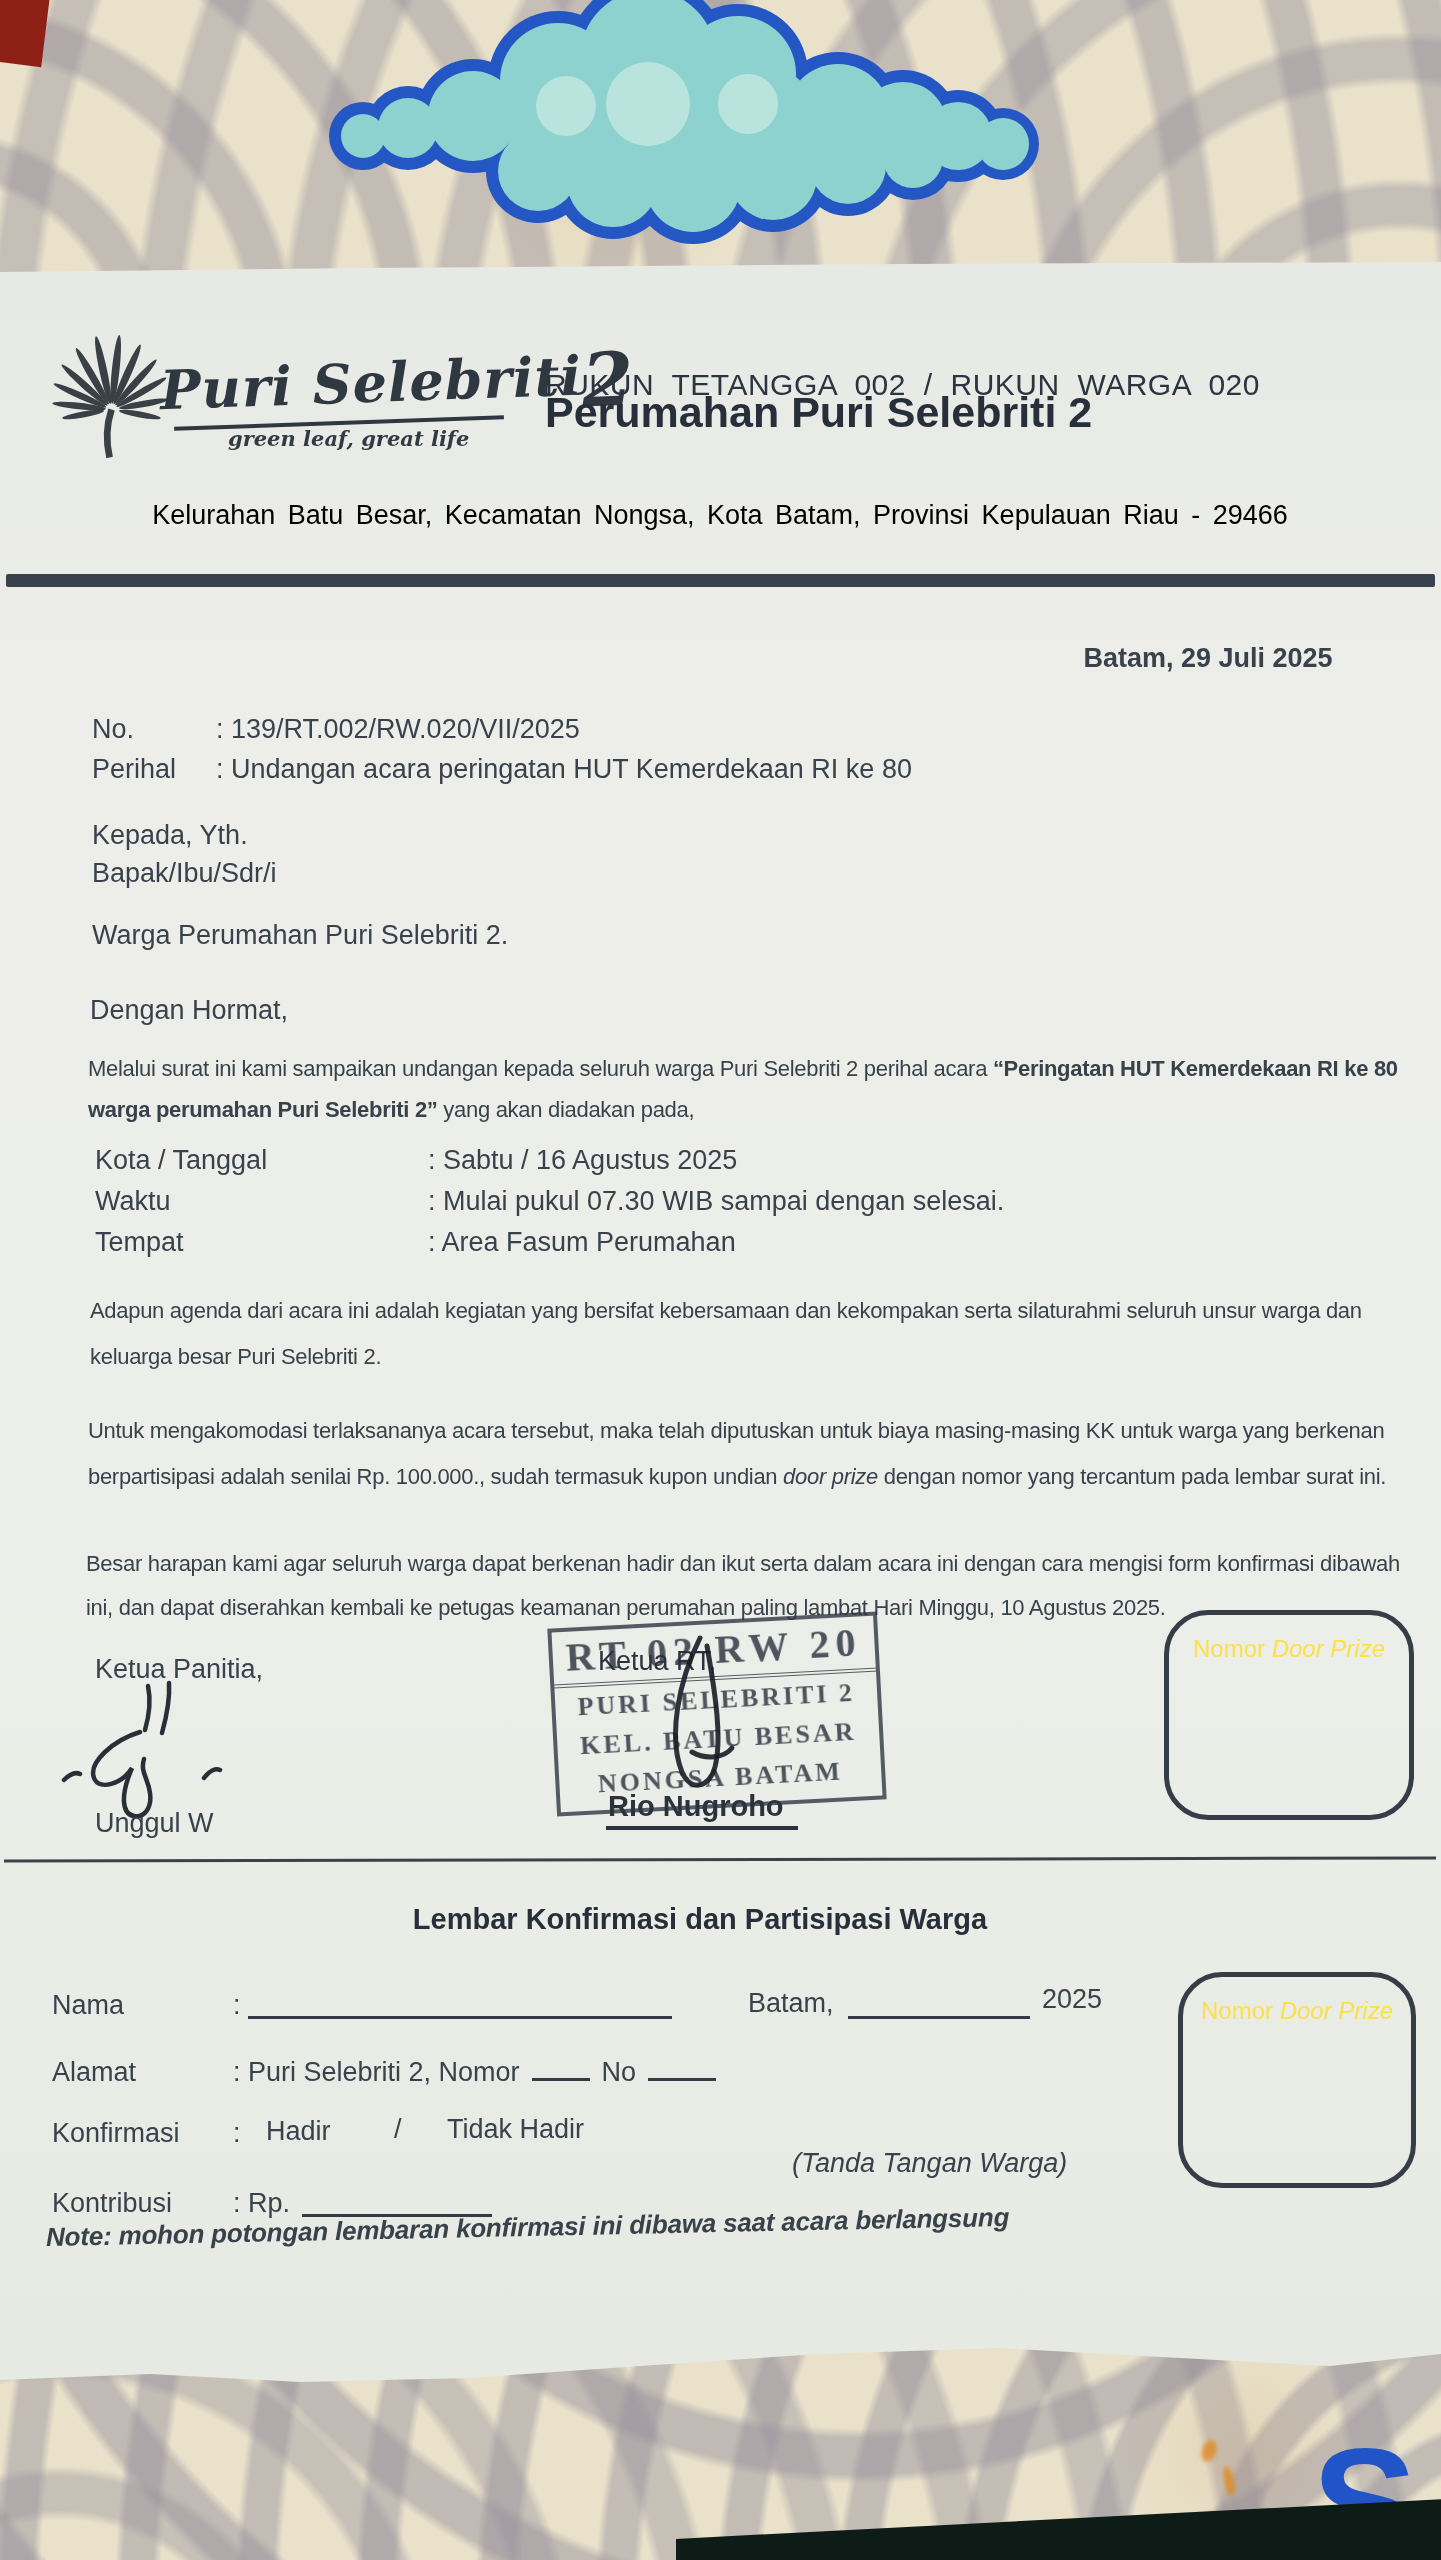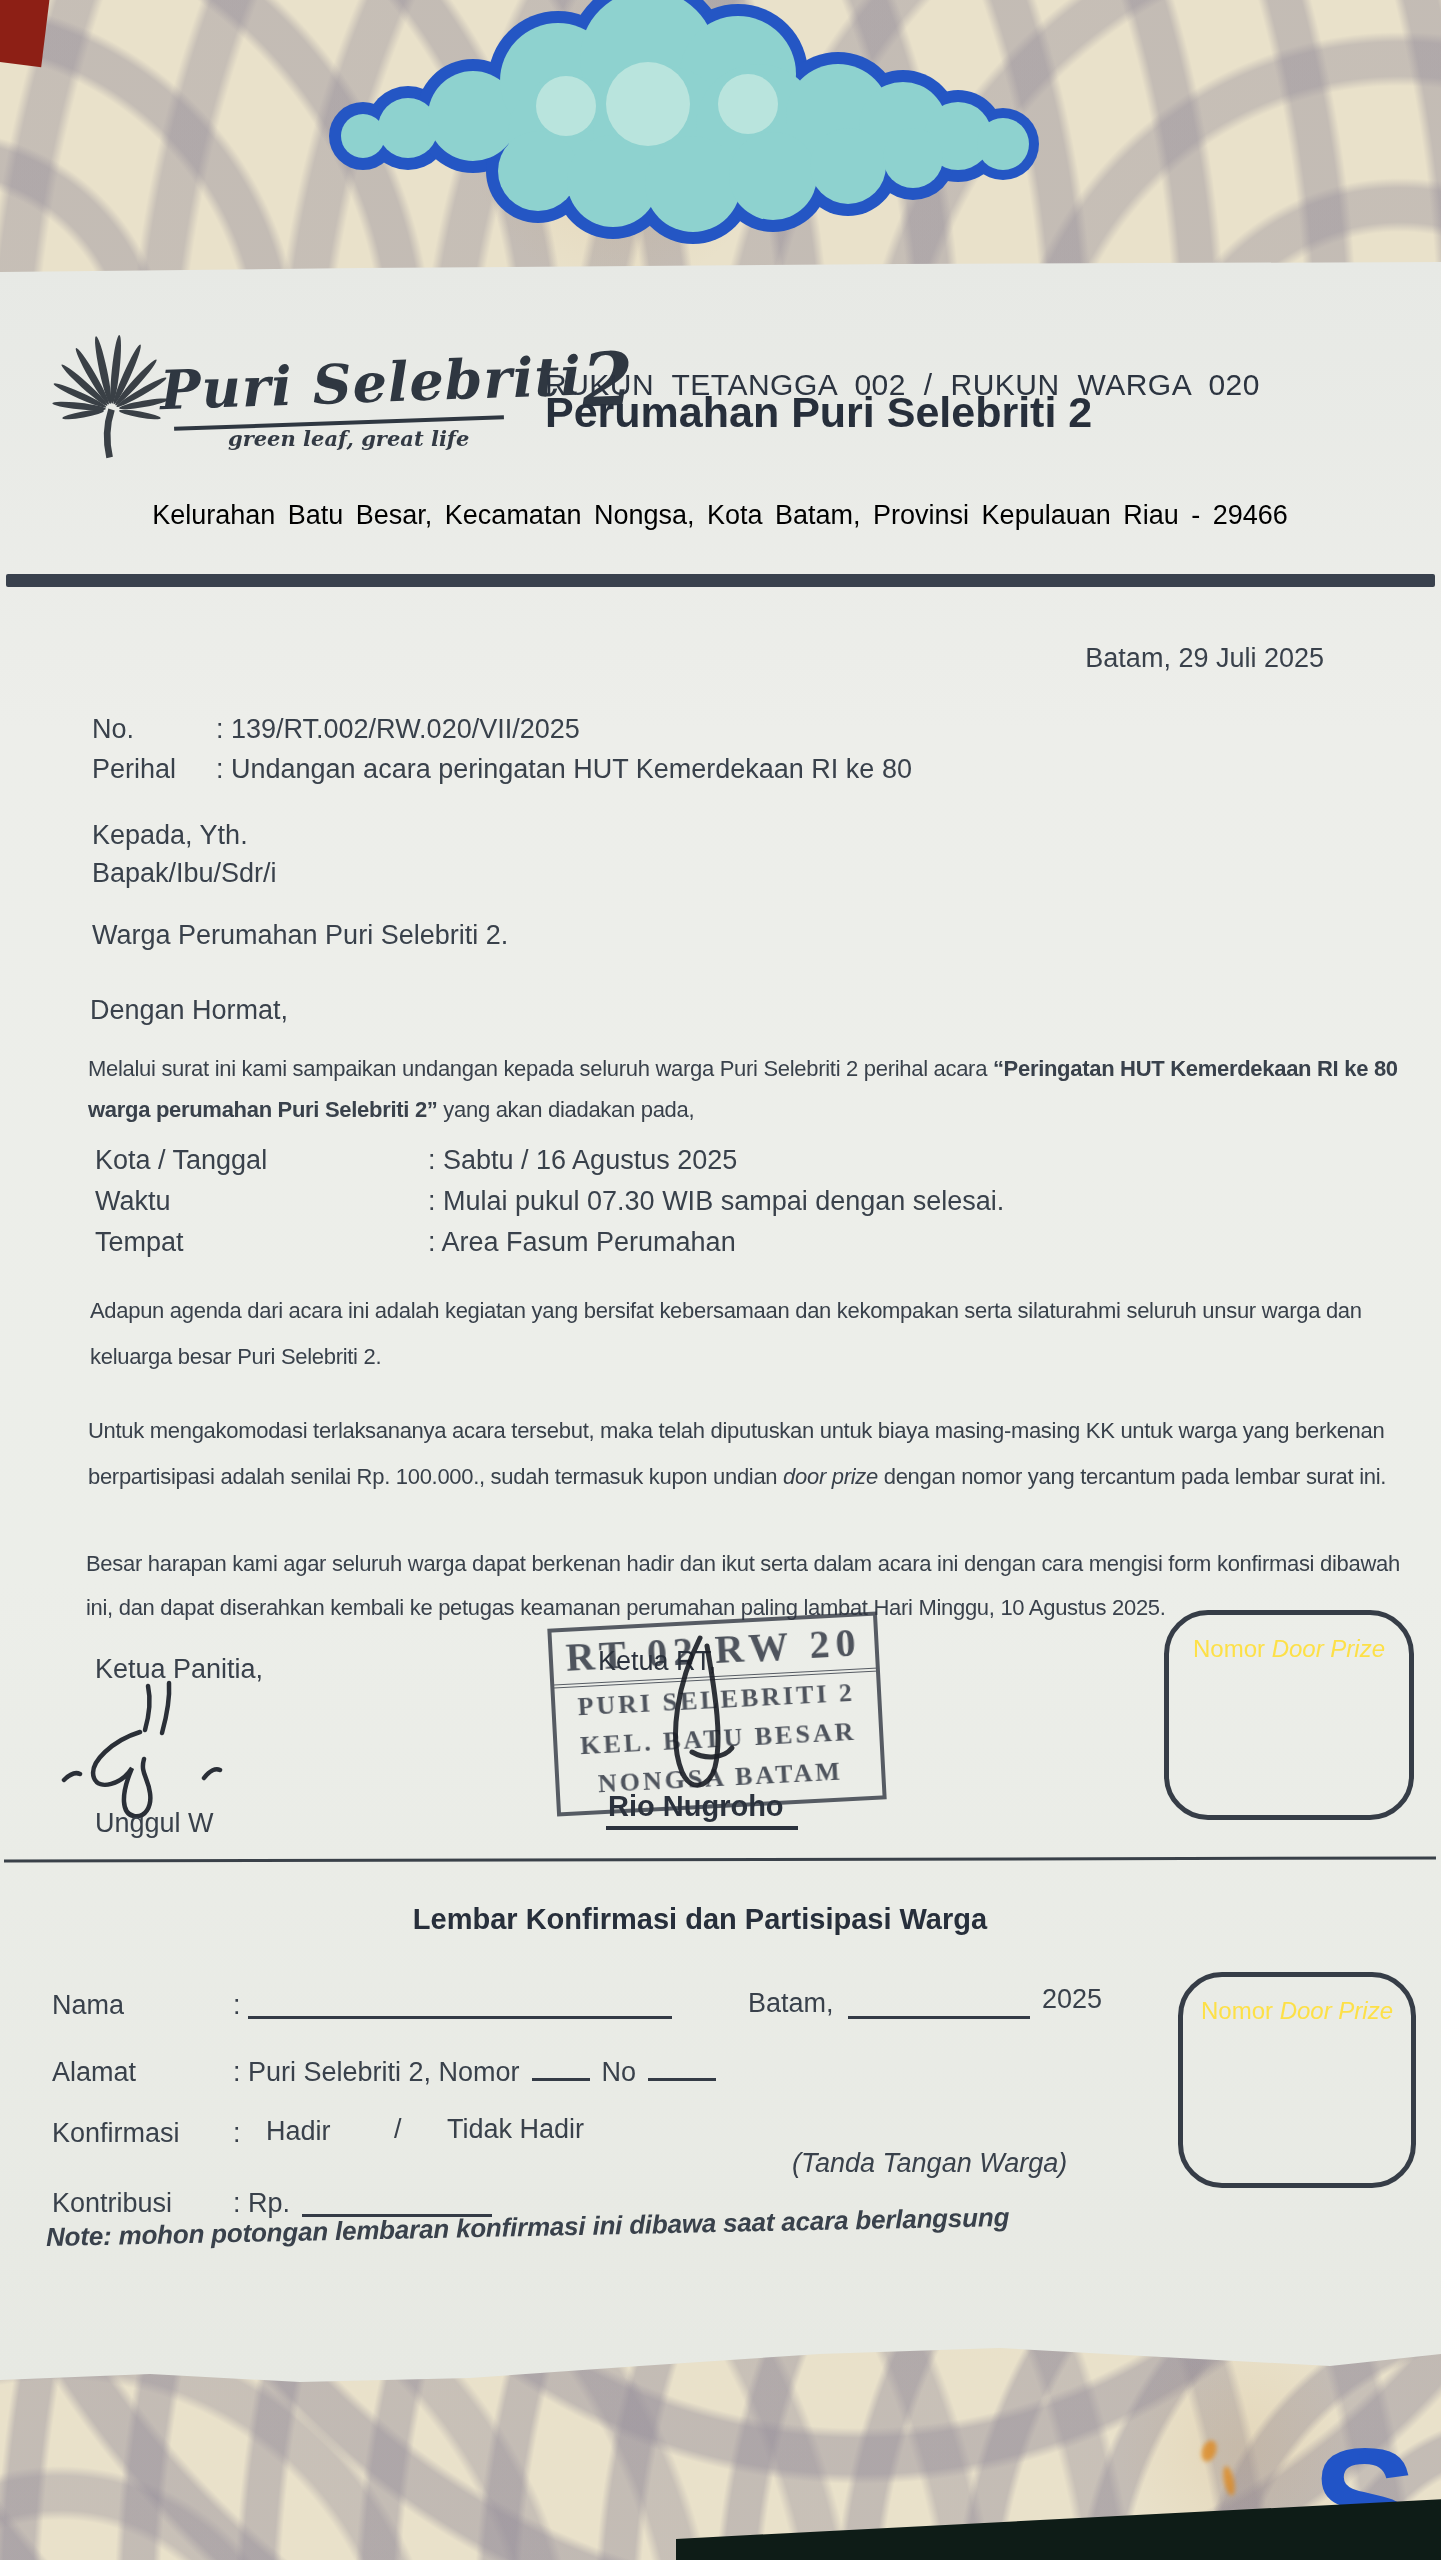--- a/index.html
+++ b/index.html
@@ -49,21 +49,21 @@
   #logo-num{font-size:74px;vertical-align:-12px;}
   #logo-underline{left:174px;top:421px;width:330px;height:4px;background:#2f3741;transform:rotate(-2deg);}
   #logo-tagline{left:228px;top:426px;font-family:"DejaVu Serif",serif;font-style:italic;font-weight:bold;
     font-size:21px;color:#333a44;white-space:nowrap;}
   #rtrw{left:545px;top:336px;font-size:30px;word-spacing:9px;letter-spacing:.5px;white-space:nowrap;color:#2c3440;margin-top:32px;}
   #title{left:545px;top:388px;font-size:43px;font-weight:bold;white-space:nowrap;color:#272f3b;}
   #address{left:55px;top:500px;width:1330px;text-align:center;font-size:27px;word-spacing:5px;white-space:nowrap;color:#000000;}
   #rule{left:6px;top:574px;width:1429px;height:13px;background:var(--rule,#39414d);border-radius:2px;}
 
   
-  #date{left:976px;top:641px;width:348px;text-align:right;}
+  #date{left:1034px;top:641px;width:348px;text-align:center;font-weight:bold;}
   #no-label{left:92px;top:712px;}   #no-value{left:216px;top:712px;}
   #perihal-label{left:92px;top:752px;} #perihal-value{left:216px;top:752px;}
   #rec1{left:92px;top:818px;} #rec2{left:92px;top:856px;} #rec3{left:92px;top:918px;}
   #salutation{left:90px;top:993px;}
   .para{font-size:22px;letter-spacing:-.3px;white-space:normal;}
   #p1{left:88px;top:1026px;width:1335px;line-height:41px;}
   #d0l{left:95px;top:1143px;} #d0v{left:428px;top:1143px;}
   #d1l{left:95px;top:1184px;} #d1v{left:428px;top:1184px;}
   #d2l{left:95px;top:1225px;} #d2v{left:428px;top:1225px;}
   #p2{left:90px;top:1266px;width:1340px;line-height:46px;}

